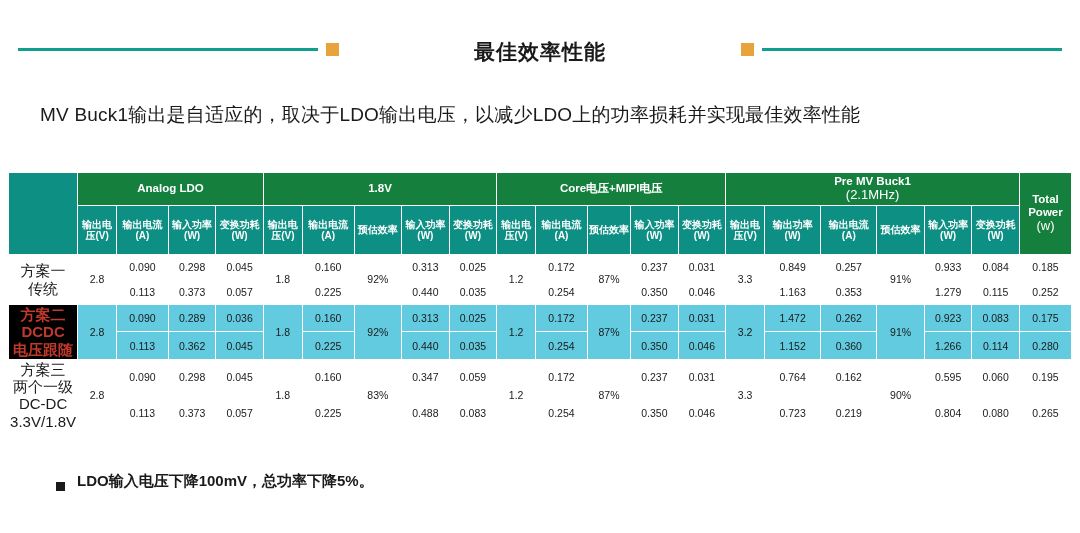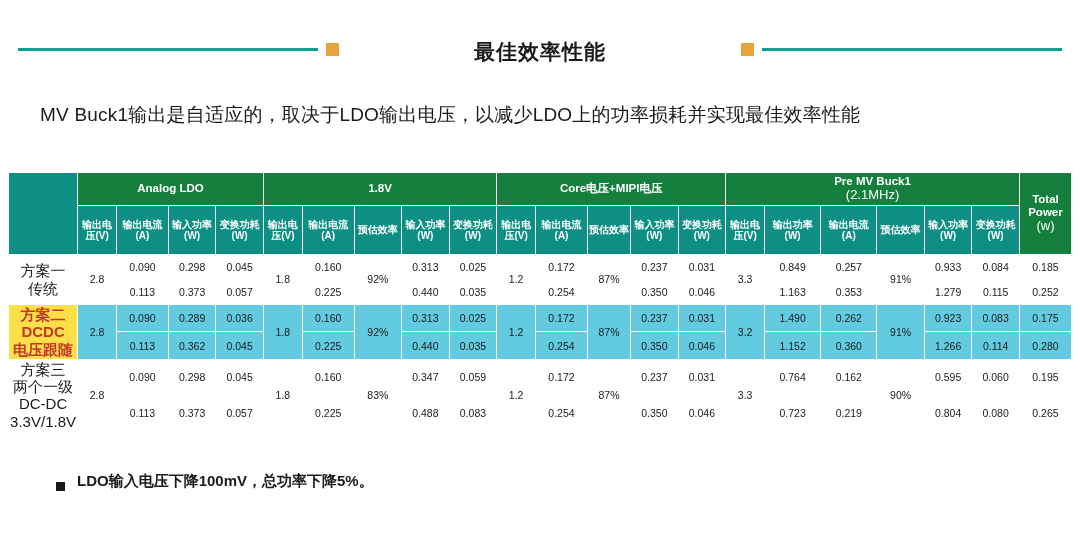--- a/index.html
+++ b/index.html
@@ -129,21 +129,21 @@
     background: #ffffff;
     color: #1a1a1a;
   }
   tr.band-blue td {
     background: #62cbe0;
     color: #1a1a1a;
   }
   td.red { color: #e03020; }
   td.redbold { color: #e03020; }
   .tbl-body td { height: 22px; }
-  tr.band-blue td.rowlabel { background: #fde047; }
+  tr.band-blue td.rowlabel { background: #000000; }
 
   
   .bullet-row {
     position: absolute;
     top: 472px;
     left: 56px;
     display: flex;
     align-items: flex-end;
   }
   .bullet-mark {
@@ -293,21 +293,21 @@
           <td>0.160</td>
           <td rowspan="2">92%</td>
           <td>0.313</td>
           <td>0.025</td>
           <td rowspan="2">1.2</td>
           <td>0.172</td>
           <td rowspan="2">87%</td>
           <td>0.237</td>
           <td>0.031</td>
           <td class="red" rowspan="2">3.2</td>
-          <td>1.490</td>
+          <td>1.472</td>
           <td>0.262</td>
           <td rowspan="2">91%</td>
           <td>0.923</td>
           <td>0.083</td>
           <td class="redbold">0.175</td>
         </tr>
         <tr class="band-blue">
           <td>0.113</td>
           <td>0.362</td>
           <td>0.045</td>

